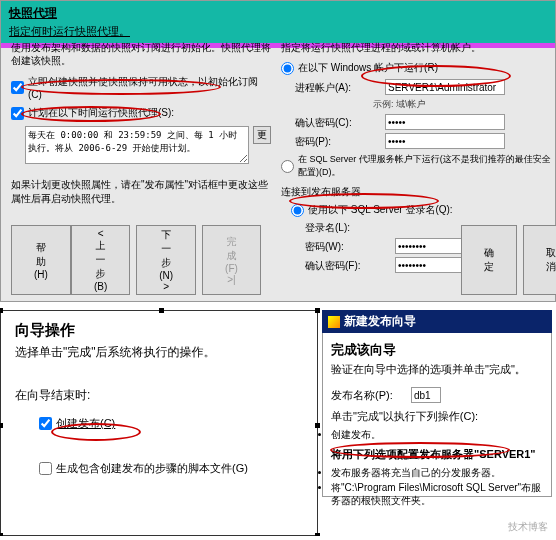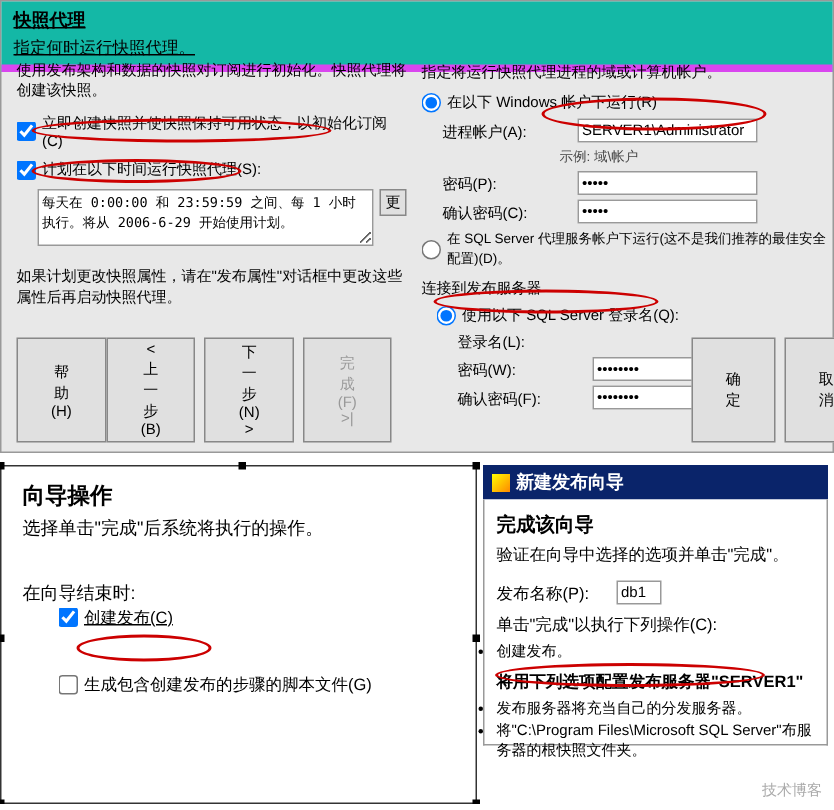--- a/index.html
+++ b/index.html
@@ -27,21 +27,21 @@
 .btn-bar { position: absolute; bottom: 6px; left: 0; right: 0; display: flex; justify-content: space-between; padding: 0 10px; }
 .btn-bar-left, .btn-bar-right { display: flex; gap: 6px; }
 .btn { background: #e0e0e0; border: 1px solid #888; font-size: 10px; padding: 2px 22px; cursor: pointer; }
 .btn.disabled { color: #999; }
 .oval { position: absolute; border: 2px solid #c00; border-radius: 50%; pointer-events: none; }
 .bottom-area { display: flex; margin-top: 8px; gap: 4px; }
 .wiz-left { width: 318px; border: 1px solid #333; padding: 10px 14px; position: relative; height: 226px; background: #fff; }
 .wiz-left h3 { font-size: 15px; font-weight: bold; }
 .wiz-left .sub { font-size: 12px; margin-top: 4px; }
 .wiz-left .label2 { font-size: 12px; margin-top: 26px; }
-.wiz-left .opt { margin-left: 24px; display: flex; align-items: center; }
+.wiz-left .opt { margin-left: 24px; margin-top: 12px; display: flex; align-items: center; }
 .wiz-left .opt input { margin-right: 4px; }
 .wiz-left .opt span { text-decoration: underline; font-size: 11px; }
 .wiz-right { width: 230px; position: relative; height: 226px; }
 .wiz-right .titlebar { background: #0a246a; color: #fff; font-size: 12px; font-weight: bold; padding: 3px 6px; display: flex; align-items: center; }
 .wiz-right .titlebar .icon { width: 12px; height: 12px; background: linear-gradient(135deg,#ff0,#f80); margin-right: 4px; }
 .wiz-right .body { background: #fff; border: 1px solid #999; border-top: none; padding: 8px; height: 164px; }
 .wiz-right h4 { font-size: 13px; font-weight: bold; }
 .wiz-right .sub2 { font-size: 11px; margin-top: 3px; }
 .wiz-right .row2 { display: flex; align-items: center; margin-top: 10px; font-size: 11px; }
 .wiz-right .row2 label { width: 80px; }
@@ -85,25 +85,25 @@
       <span>在以下 Windows 帐户下运行(R)</span>
     </div>
     <div class="form-row" style="margin-left:14px;">
       <label>进程帐户(A):</label>
       <input type="text" value="SERVER1\Administrator" style="">
     </div>
     <div class="form-row">
         <span class="hint">示例: 域\帐户</span>
       </div>
     <div class="form-row" style="margin-left:14px;">
-      <label>密码(P):</label>
+      <label>确认密码(C):</label>
       <input type="password" value="•••••" style="">
     </div>
     <div class="form-row" style="margin-left:14px;">
-      <label>确认密码(C):</label>
+      <label>密码(P):</label>
       <input type="password" value="•••••" style="">
     </div>
     <div class="radio-row">
       <input type="radio" style="">
       <span style="font-size:9px;">在 SQL Server 代理服务帐户下运行(这不是我们推荐的最佳安全配置)(D)。</span>
     </div>
     <div class="section-label">连接到发布服务器</div>
     <div class="radio-row" style="margin-left:10px;">
       <input type="radio" checked="" style="">
       <span>使用以下 SQL Server 登录名(Q):</span>

